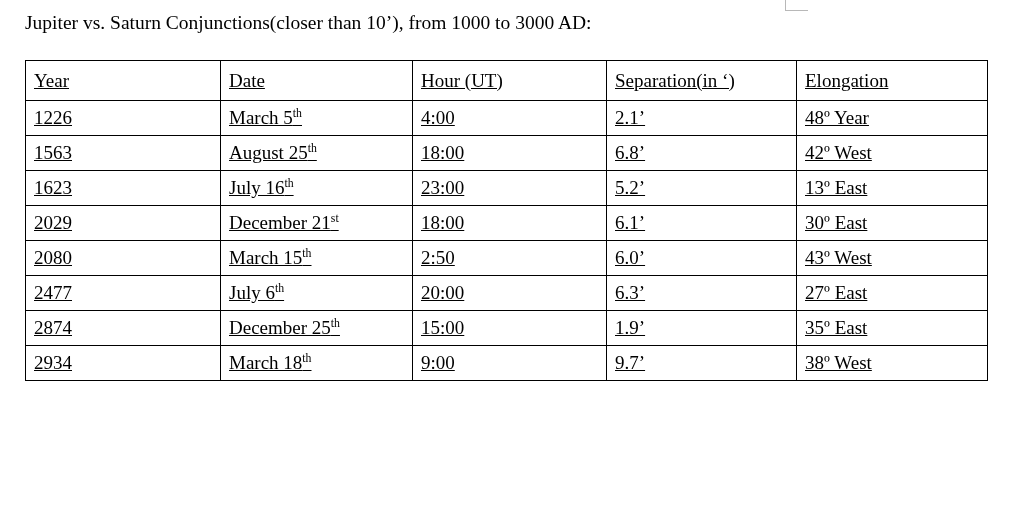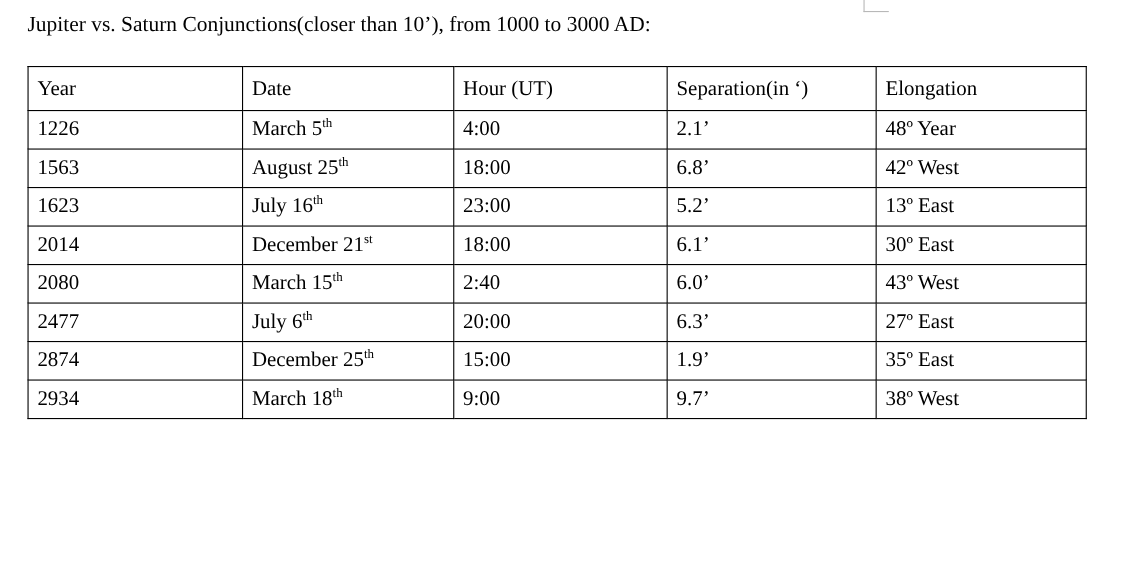--- a/index.html
+++ b/index.html
@@ -53,20 +53,21 @@
     border: 1px solid #000000;
     text-align: left;
     vertical-align: middle;
     font-weight: normal;
     font-size: 19px;
     padding: 6px 0 6px 8px;
     height: 32px;
     box-sizing: border-box;
     overflow: hidden;
     white-space: nowrap;
+    text-decoration: underline;
   }
   table.conj thead td {
     height: 40px;
   }
   col.c-year { width: 195px; }
   col.c-date { width: 192px; }
   col.c-hour { width: 194px; }
   col.c-sep  { width: 190px; }
   col.c-elo  { width: 191px; }
 
@@ -132,31 +133,31 @@
 
         <tr>
           <td>1623</td>
           <td><span>July 16</span><sup>th</sup></td>
           <td>23:00</td>
           <td>5.2’</td>
           <td>13º East</td>
         </tr>
 
         <tr>
-          <td>2014</td>
+          <td>2029</td>
           <td><span>December 21</span><sup>st</sup></td>
           <td>18:00</td>
           <td>6.1’</td>
           <td>30º East</td>
         </tr>
 
         <tr>
           <td>2080</td>
           <td><span>March 15</span><sup>th</sup></td>
-          <td>2:40</td>
+          <td>2:50</td>
           <td>6.0’</td>
           <td>43º West</td>
         </tr>
 
 
         <tr>
           <td>2477</td>
           <td><span>July 6</span><sup>th</sup></td>
           <td>20:00</td>
           <td>6.3’</td>

